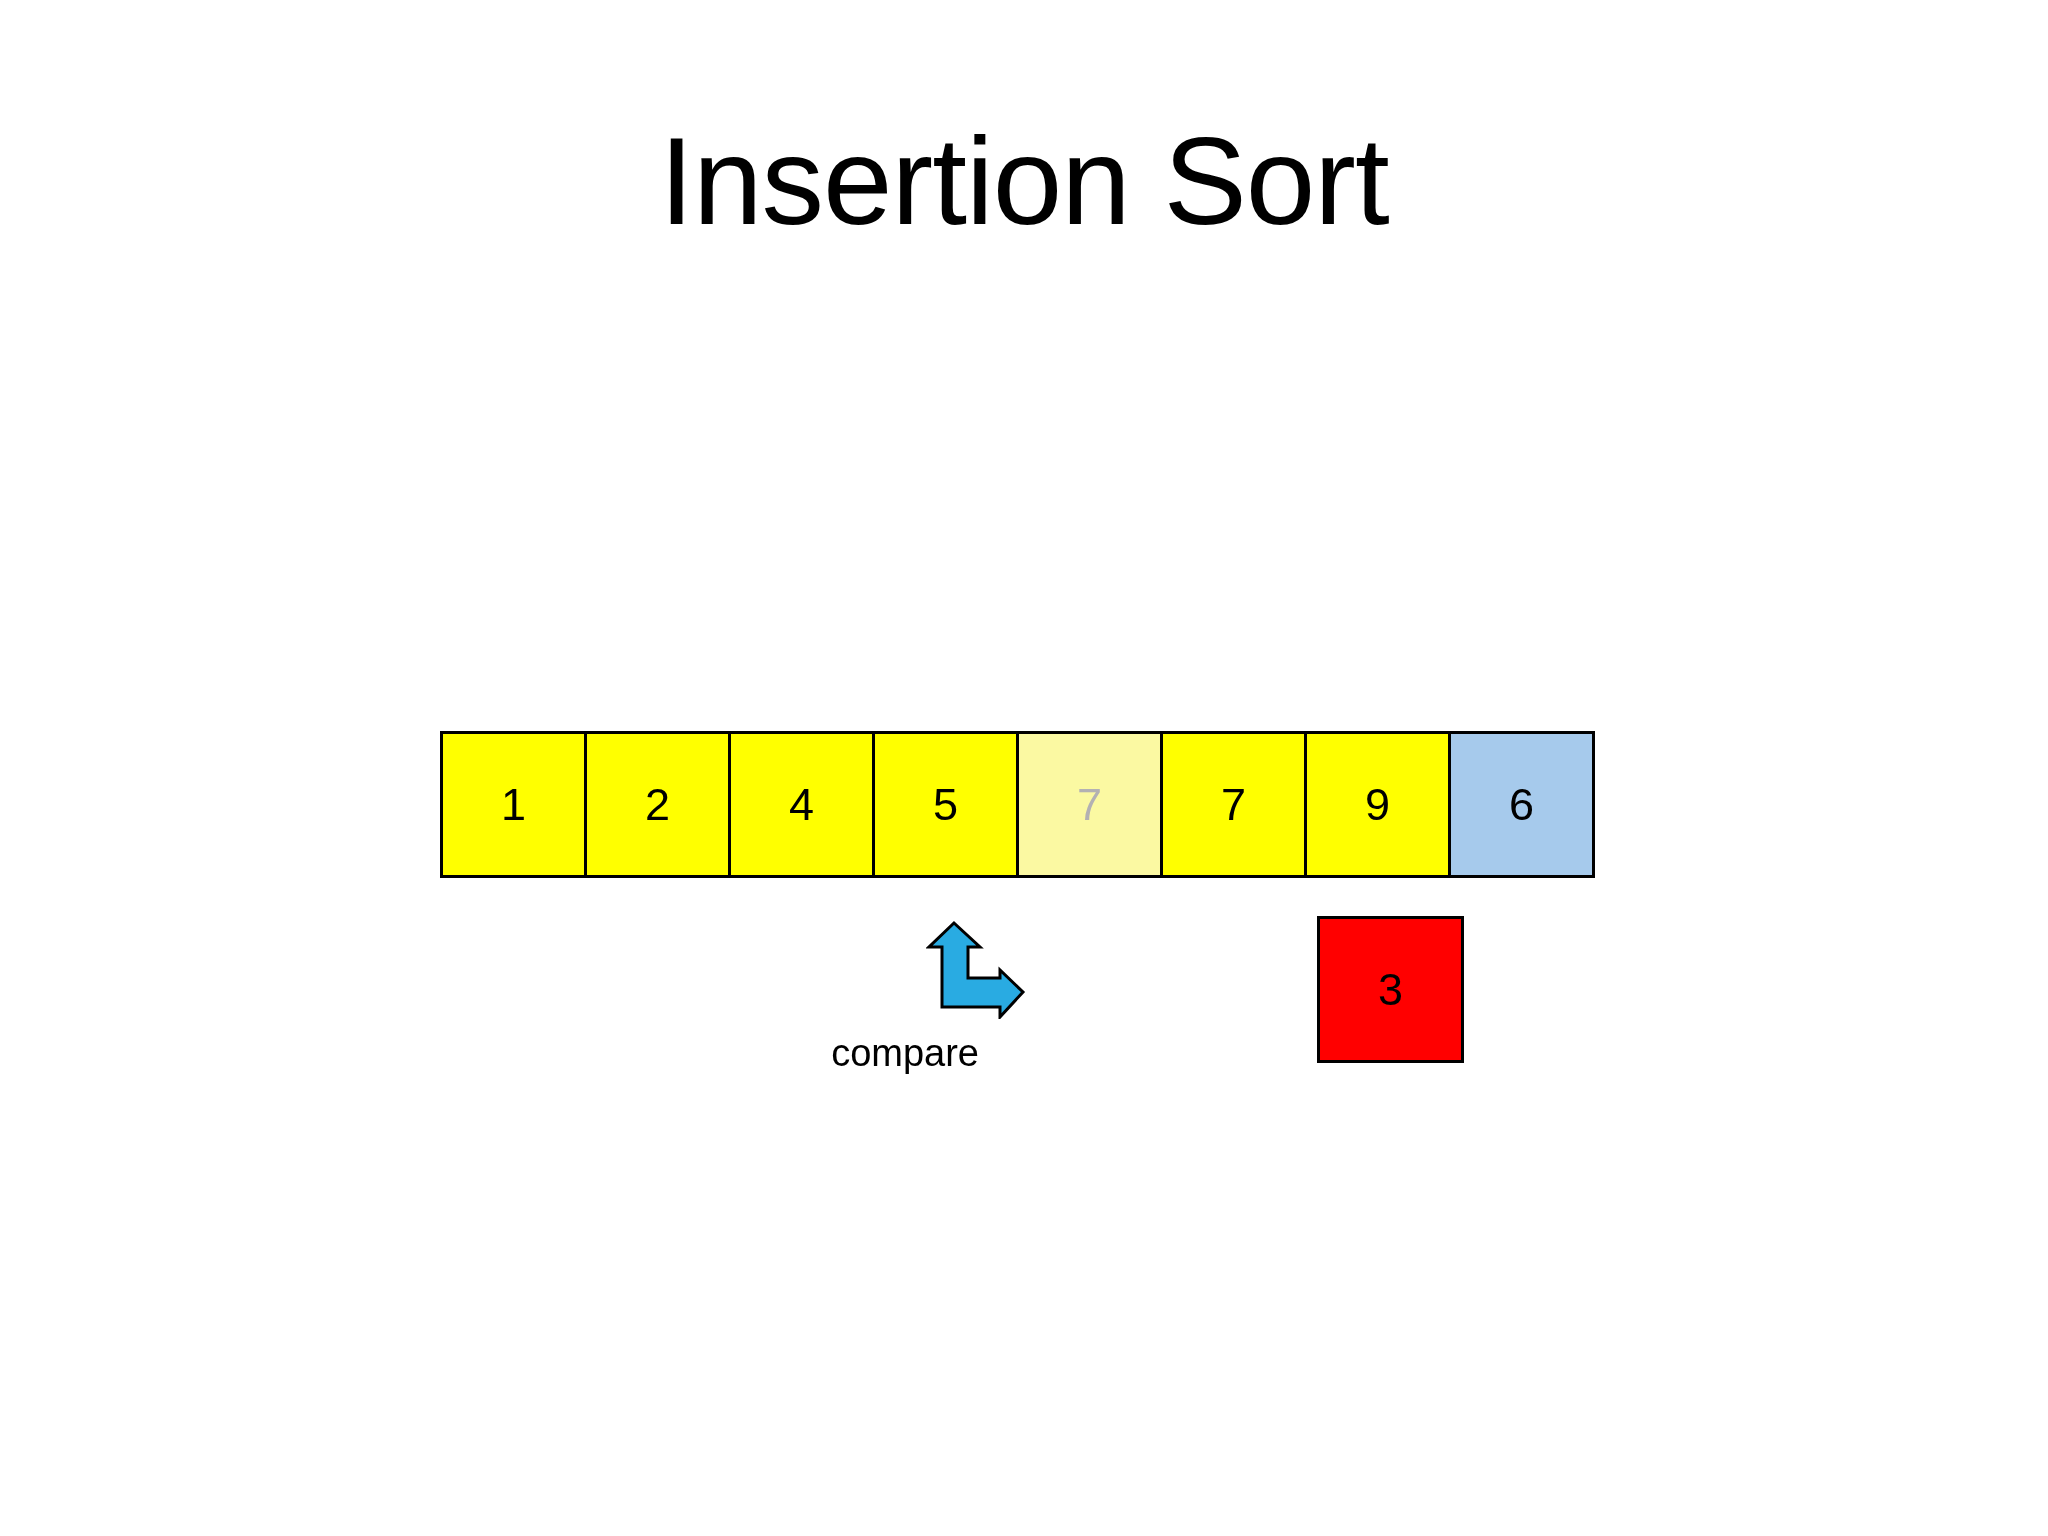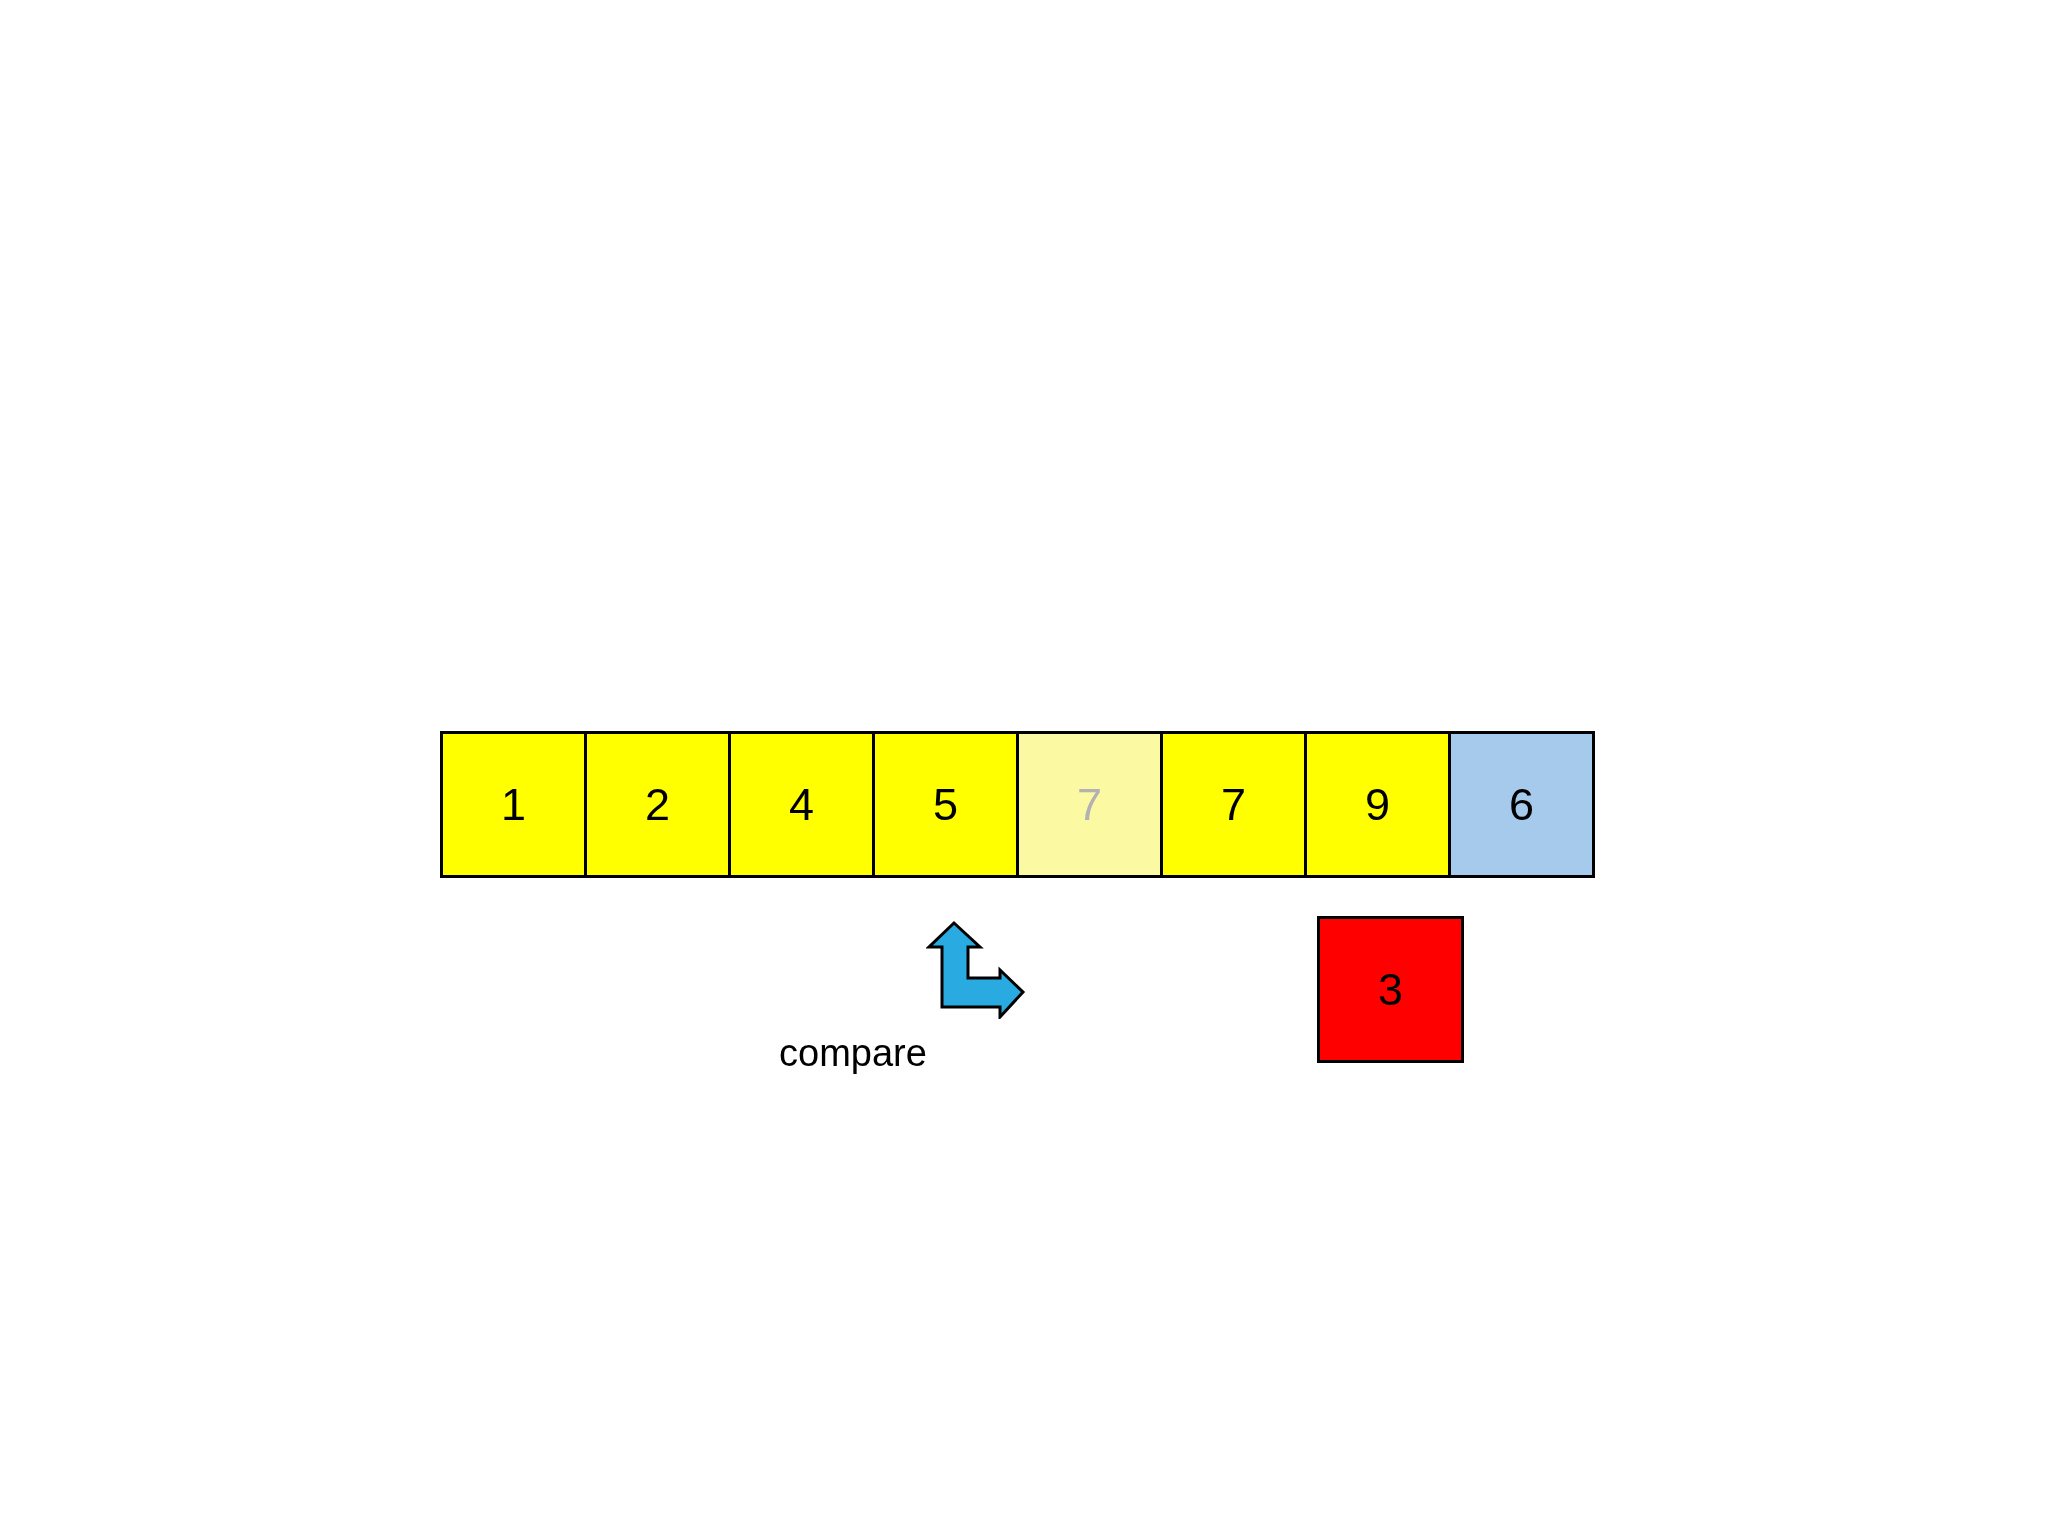--- a/index.html
+++ b/index.html
@@ -58,21 +58,21 @@
     left: 926px;
     top: 920px;
     width: 100px;
     height: 99px;
   }
   .compare-label {
     position: absolute;
     left: 779px;
     top: 1032px;
     width: 200px;
-    text-align: left;
+    text-align: right;
     font-size: 38px;
     color: #000000;
   }
   .key-cell {
     position: absolute;
     left: 1317px;
     top: 916px;
     width: 147px;
     height: 147px;
     box-sizing: border-box;
@@ -83,20 +83,21 @@
     justify-content: center;
     font-size: 45px;
     color: #000000;
   }
 </style>
 </head>
 <body>
 
 <div class="slide">
 
+  <div class="title">Insertion Sort</div>
 
   <div class="array-row">
     <div class="cell">1</div>
     <div class="cell">2</div>
     <div class="cell">4</div>
     <div class="cell">5</div>
     <div class="cell shadow">7</div>
     <div class="cell">7</div>
     <div class="cell">9</div>
     <div class="cell next">6</div>

